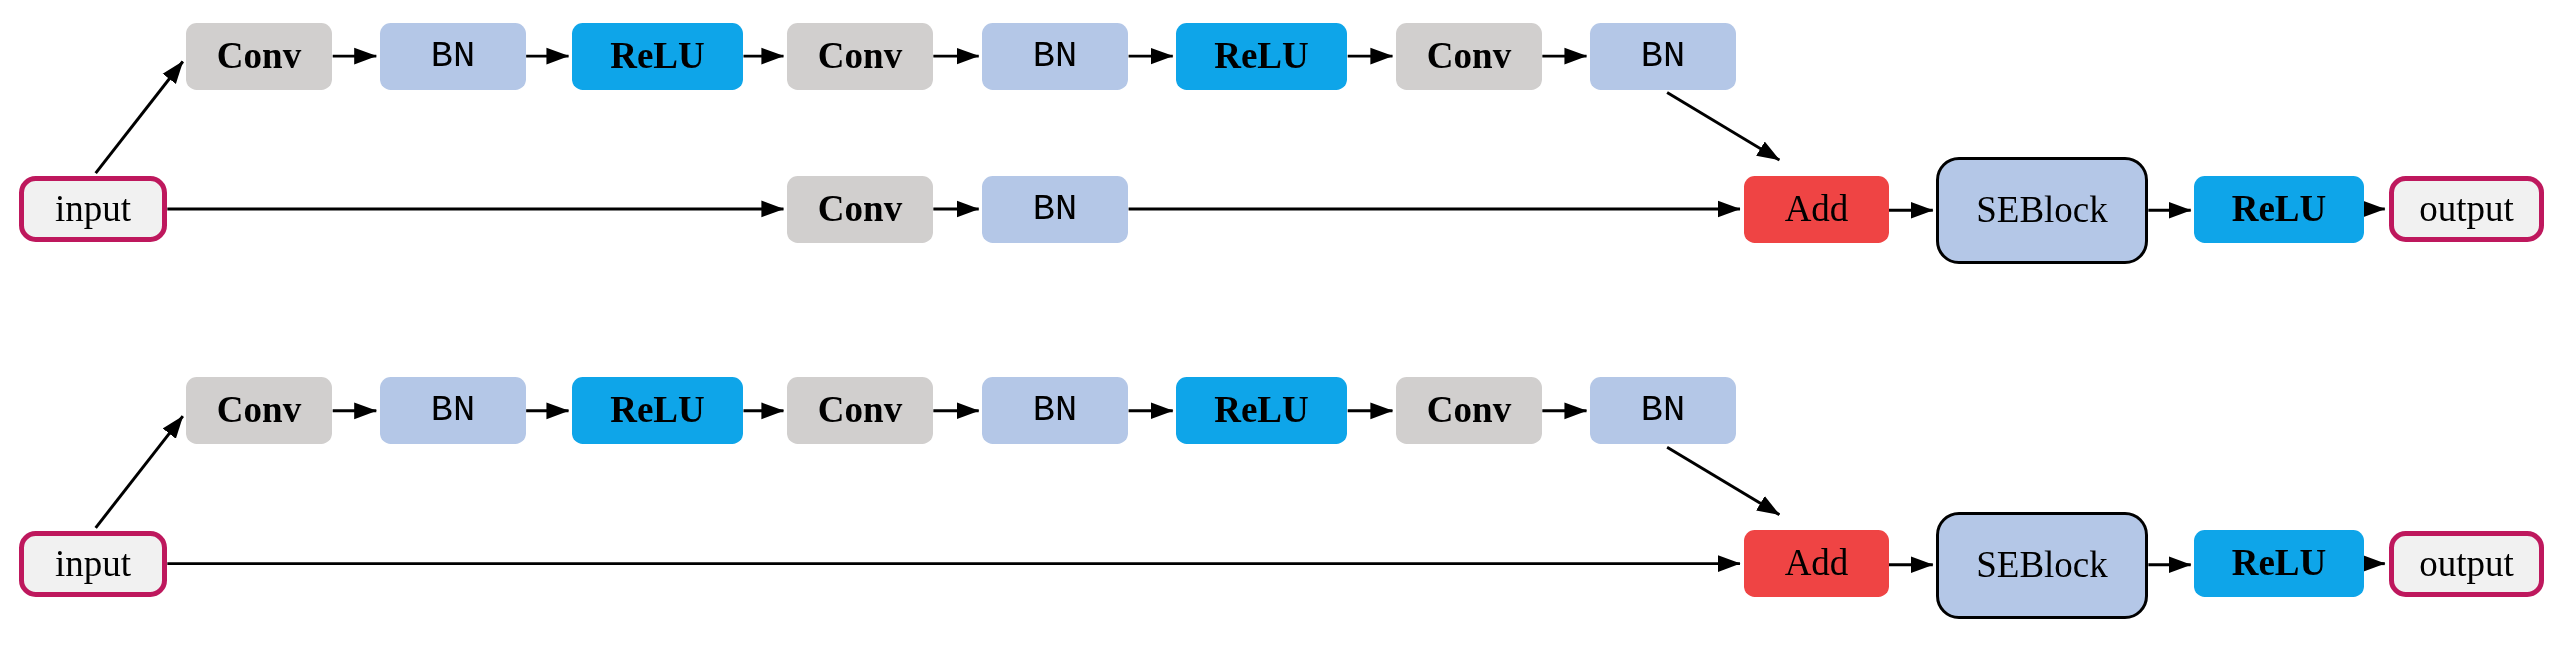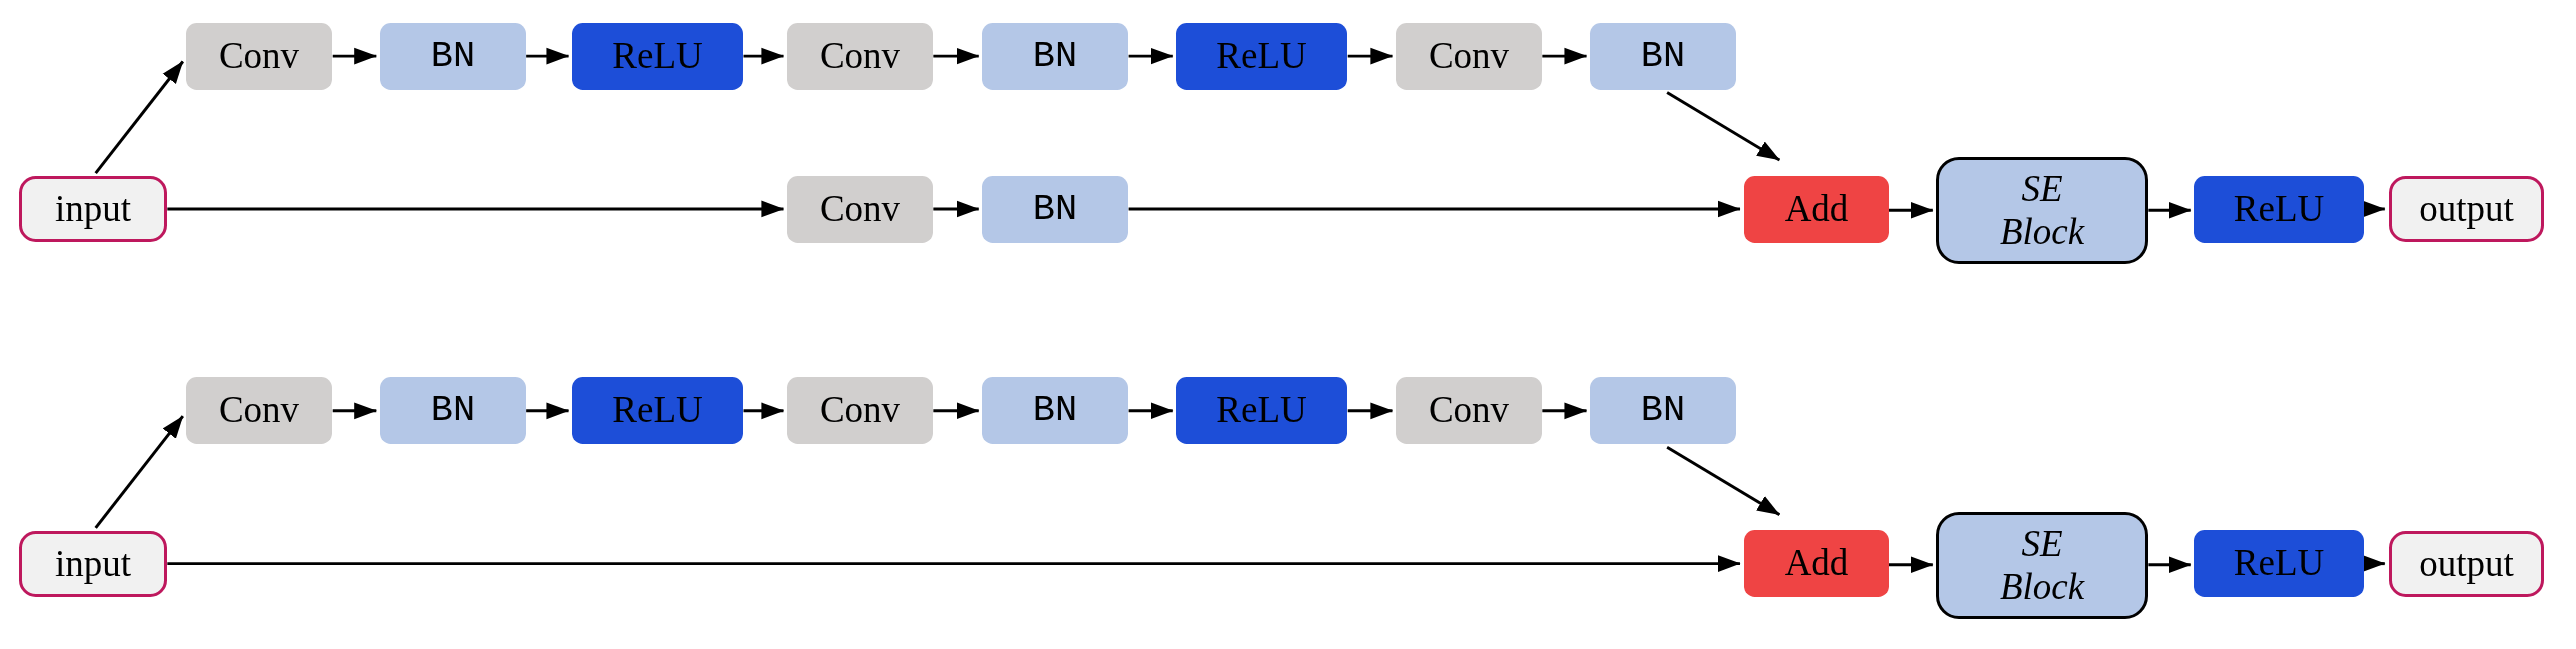--- a/index.html
+++ b/index.html
@@ -26,35 +26,33 @@
     display: flex;
     align-items: center;
     justify-content: center;
     text-align: center;
     font-size: 37px;
     color: #000000;
     border-radius: 10.7px;
     line-height: 1.1;
     white-space: nowrap;
   }
-  .conv { background: #d1cfce; }
+  .conv { background: #d1cfce; font-weight: bold; }
   .bn   { background: #b4c7e7; font-family: Liberation Mono, monospace; }
-  .relu { background: #1d4ed8; }
+  .relu { background: #0ea5e9; font-weight: bold; }
   .add  { background: #ef4444; }
   .se {
     background: #b4c7e7;
     border: 3px solid #000000;
     border-radius: 23px;
-    flex-direction: column;
     line-height: 1.15;
-    font-style: italic;
   }
   .io {
     background: #f1f1f1;
-    border: 3px solid #be185d;
+    border: 5px solid #be185d;
     border-radius: 16.7px;
   }
 </style>
 </head>
 <body>
 
 <div id="canvas">
 
   <svg id="arrows" viewBox="0 0 4314 1087" xmlns="http://www.w3.org/2000/svg">
     <defs>

